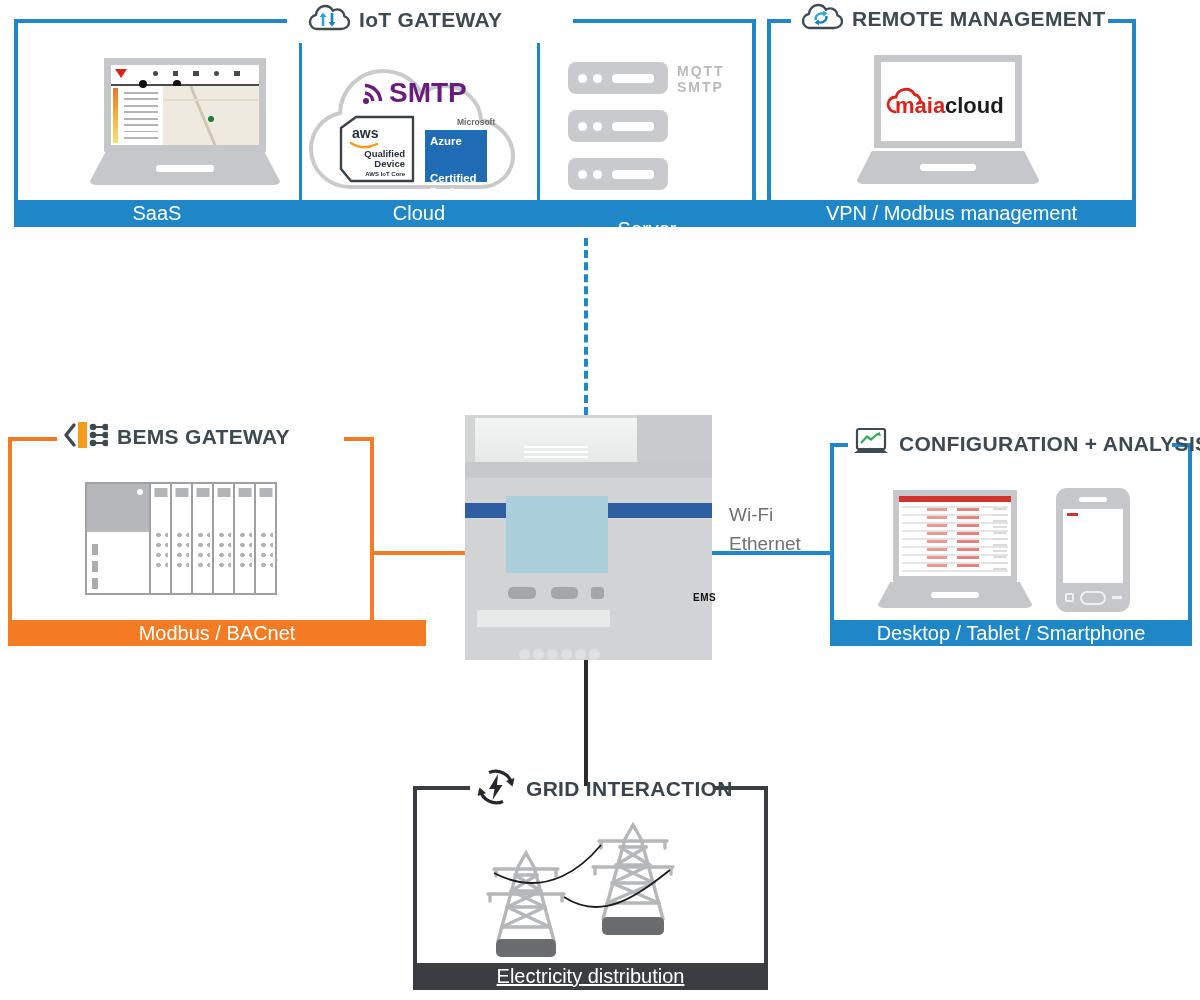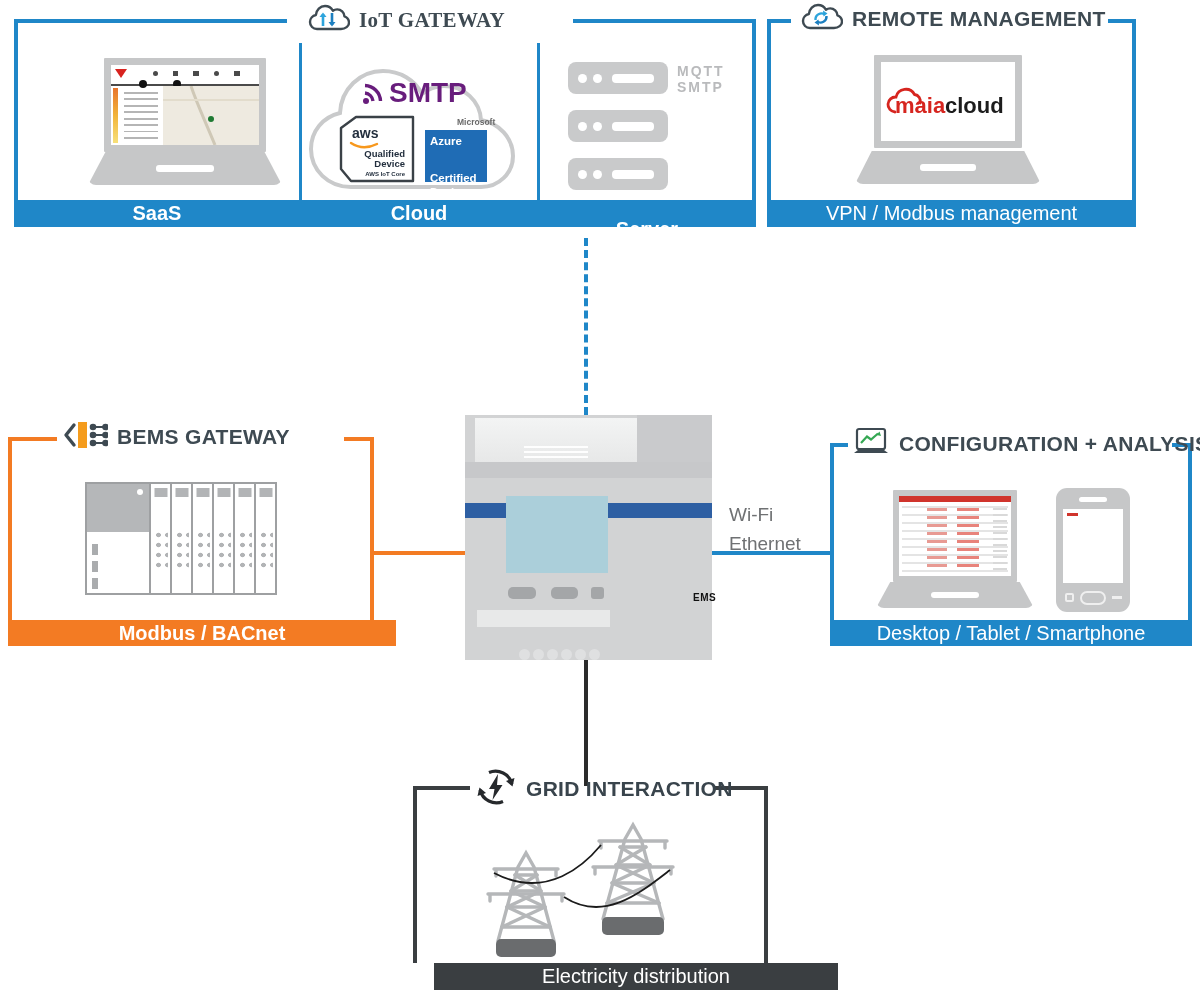--- a/index.html
+++ b/index.html
@@ -37,21 +37,21 @@
 
 <div id="stage">
 
   <div class="abs blue hline" style="left:14px;top:19px;width:273px;"></div>
   <div class="abs blue hline" style="left:573px;top:19px;width:183px;"></div>
   <div class="abs blue vline" style="left:14px;top:19px;height:181px;"></div>
   <div class="abs blue vline" style="left:752px;top:19px;height:181px;"></div>
   <div class="abs blue thinv" style="left:299px;top:43px;height:157px;"></div>
   <div class="abs blue thinv" style="left:537px;top:43px;height:157px;"></div>
 
-  <div class="abs sec-header" style="left:306px;top:3px;height:34px;font-family:Liberation Serif, serif;">
+  <div class="abs sec-header" style="left:306px;top:3px;height:34px;">
     <span>
       <svg width="44" height="34" viewBox="0 0 44 34">
         <path d="M35 28 H11 C7 28 4 25 4 21 C4 17.5 6.5 14.6 9.9 14 C10.3 9 14.2 5 19 5 C22.4 5 25.4 7 26.9 9.8 C28.1 8.9 29.6 8.4 31.2 8.4 C35.1 8.4 38.2 11.5 38.4 15.3 C41 16.2 43 18.7 43 21.7 C43 25.2 39.4 28 35 28 Z" fill="none" stroke="#3e4a52" stroke-width="2.4" stroke-linejoin="round"></path>
         <path d="M17 25 V13" stroke="#2da4dc" stroke-width="2.6" fill="none"></path>
         <path d="M13.5 16 L17 11.5 L20.5 16 Z" fill="#2da4dc"></path>
         <path d="M26 12 V24" stroke="#1c7fc0" stroke-width="2.6" fill="none"></path>
         <path d="M22.5 21 L26 25.5 L29.5 21 Z" fill="#1c7fc0"></path>
       </svg>
     </span>
     <span class="sec-title">IoT GATEWAY</span>
@@ -136,21 +136,21 @@
   <div class="srv" style="left:568px;top:158px;">
       <i style="left:10px;"></i>
       <i style="left:25px;"></i>
       <b></b>
     </div>
   <div class="abs sftp" style="left:677px;top:63px;">
     <div>MQTT</div>
     <div>SMTP</div>
   </div>
 
-  <div class="abs blue label-bar" style="left:14px;top:200px;width:742px;height:27px;justify-content:flex-start;font-weight:bold;">
+  <div class="abs blue label-bar" style="left:14px;top:200px;width:882px;height:27px;justify-content:flex-start;">
     <span style="width:286px;text-align:center;">SaaS</span>
     <span style="width:238px;text-align:center;">Cloud</span>
     <span style="width:218px;text-align:center;margin-top:32px;">Server</span>
   </div>
 
   <div class="abs blue hline" style="left:767px;top:19px;width:24px;"></div>
   <div class="abs blue hline" style="left:1108px;top:19px;width:28px;"></div>
   <div class="abs blue vline" style="left:767px;top:19px;height:181px;"></div>
   <div class="abs blue vline" style="left:1132px;top:19px;height:181px;"></div>
 
@@ -238,21 +238,21 @@
     <div class="plc-mod">
         <span class="cap"></span>
         <span class="dots"></span>
       </div>
     <div class="plc-mod">
         <span class="cap"></span>
         <span class="dots"></span>
       </div>
   </div>
 
-  <div class="abs orange label-bar" style="left:8px;top:620px;width:388px;height:26px;font-weight:bold;">
+  <div class="abs orange label-bar" style="left:8px;top:620px;width:418px;height:26px;">
     <span>Modbus / BACnet</span>
   </div>
 
   <div class="abs" style="left:465px;top:415px;width:247px;height:245px;background:#d2d3d4;">
     <div class="abs" style="left:0;top:47px;width:247px;height:16px;background:#c7c8ca;"></div>
     <div class="abs" style="left:172px;top:0;width:75px;height:47px;background:#c9cacc;"></div>
     <div class="abs" style="left:10px;top:3px;width:162px;height:44px;background:linear-gradient(180deg,#f3f4f4,#e7e8e8);">
       <div class="abs" style="left:30%;bottom:4px;width:40%;height:12px;background:repeating-linear-gradient(180deg,rgba(255,255,255,.95) 0 1.5px,transparent 1.5px 5px);"></div>
     </div>
     <div class="abs" style="left:0;top:88px;width:247px;height:15px;background:#2e5fa3;"></div>
@@ -353,17 +353,17 @@
       <path d="M175 72 H255 M177 72 v7 M253 72 v7"></path>
     </g>
     <g stroke="#1b1b1b" stroke-width="1.8" fill="none">
       <path d="M76 78 C 130 106 168 68 183 50"></path>
       <path d="M146 102 C 186 128 222 98 252 75"></path>
     </g>
     <rect x="78" y="144" width="60" height="18" rx="5" fill="#6a6c6e"></rect>
     <rect x="184" y="122" width="62" height="18" rx="5" fill="#6a6c6e"></rect>
   </svg>
 
-  <div class="abs darkbar label-bar" style="left:434px;top:963px;width:404px;height:27px;">
+  <div class="abs darkbar label-bar" style="left:413px;top:963px;width:355px;height:27px;text-decoration:underline;">
     <span>Electricity distribution</span>
   </div>
 
 </div>
 
 </body></html>

